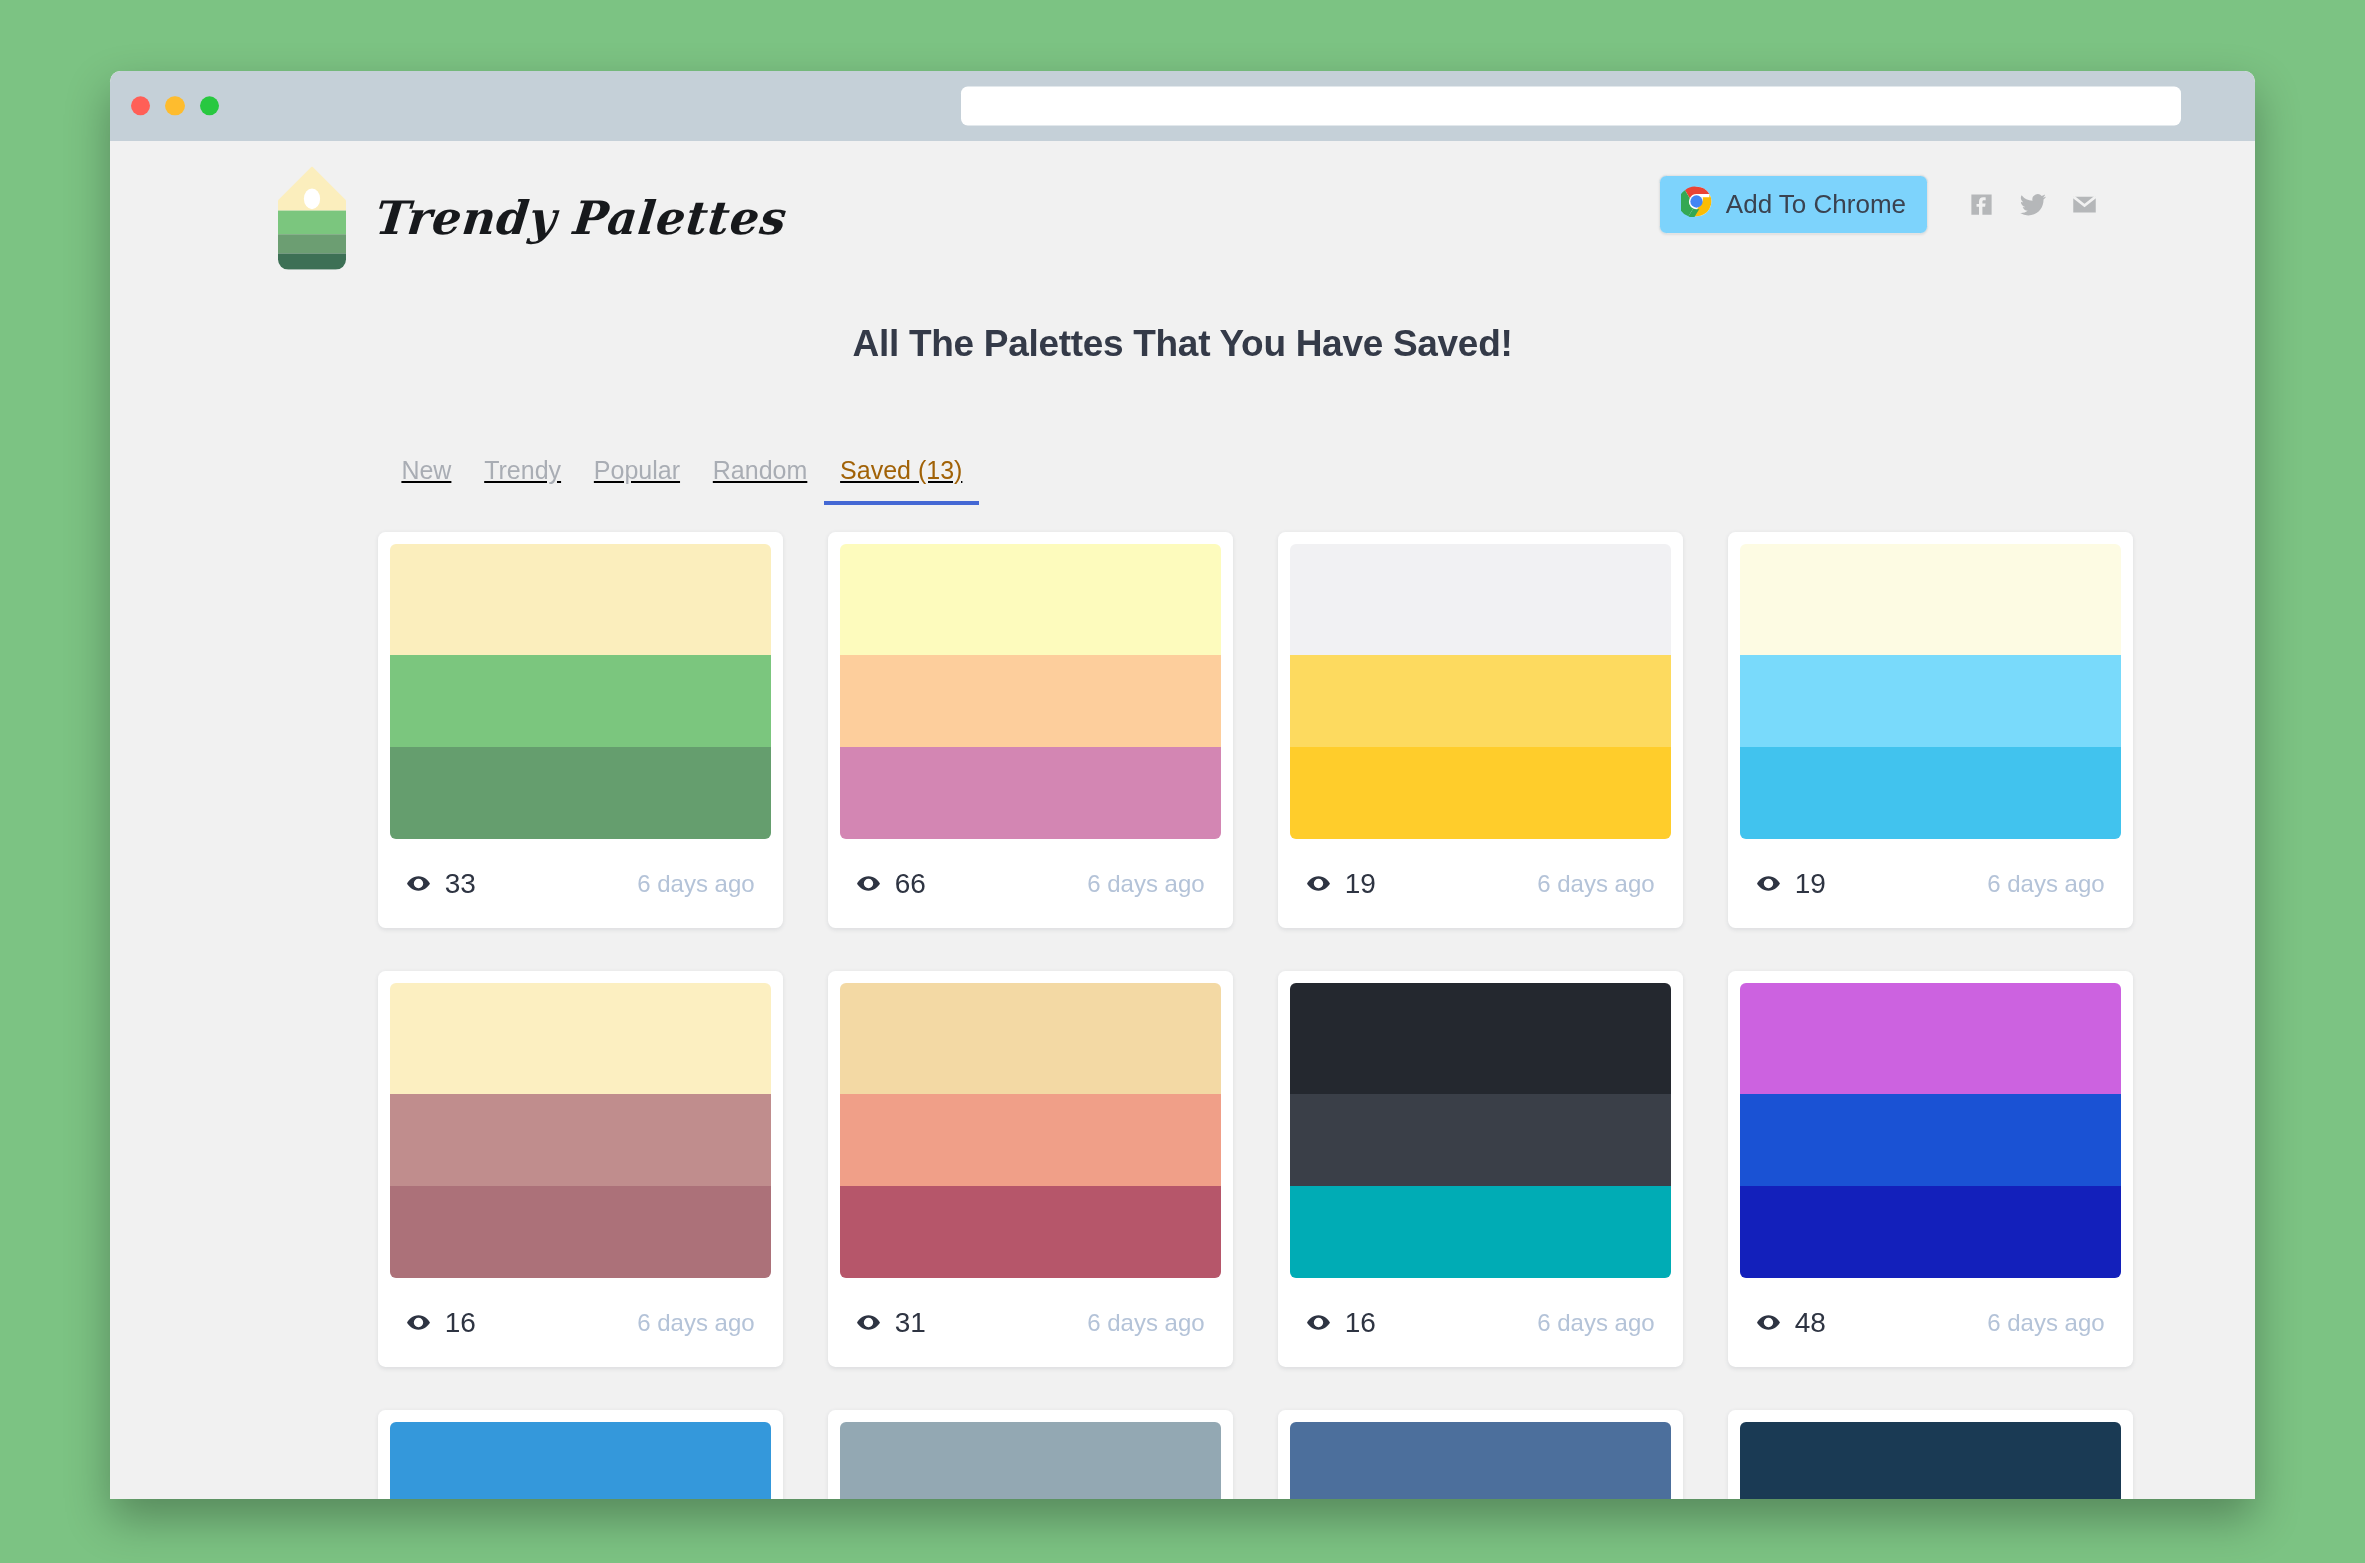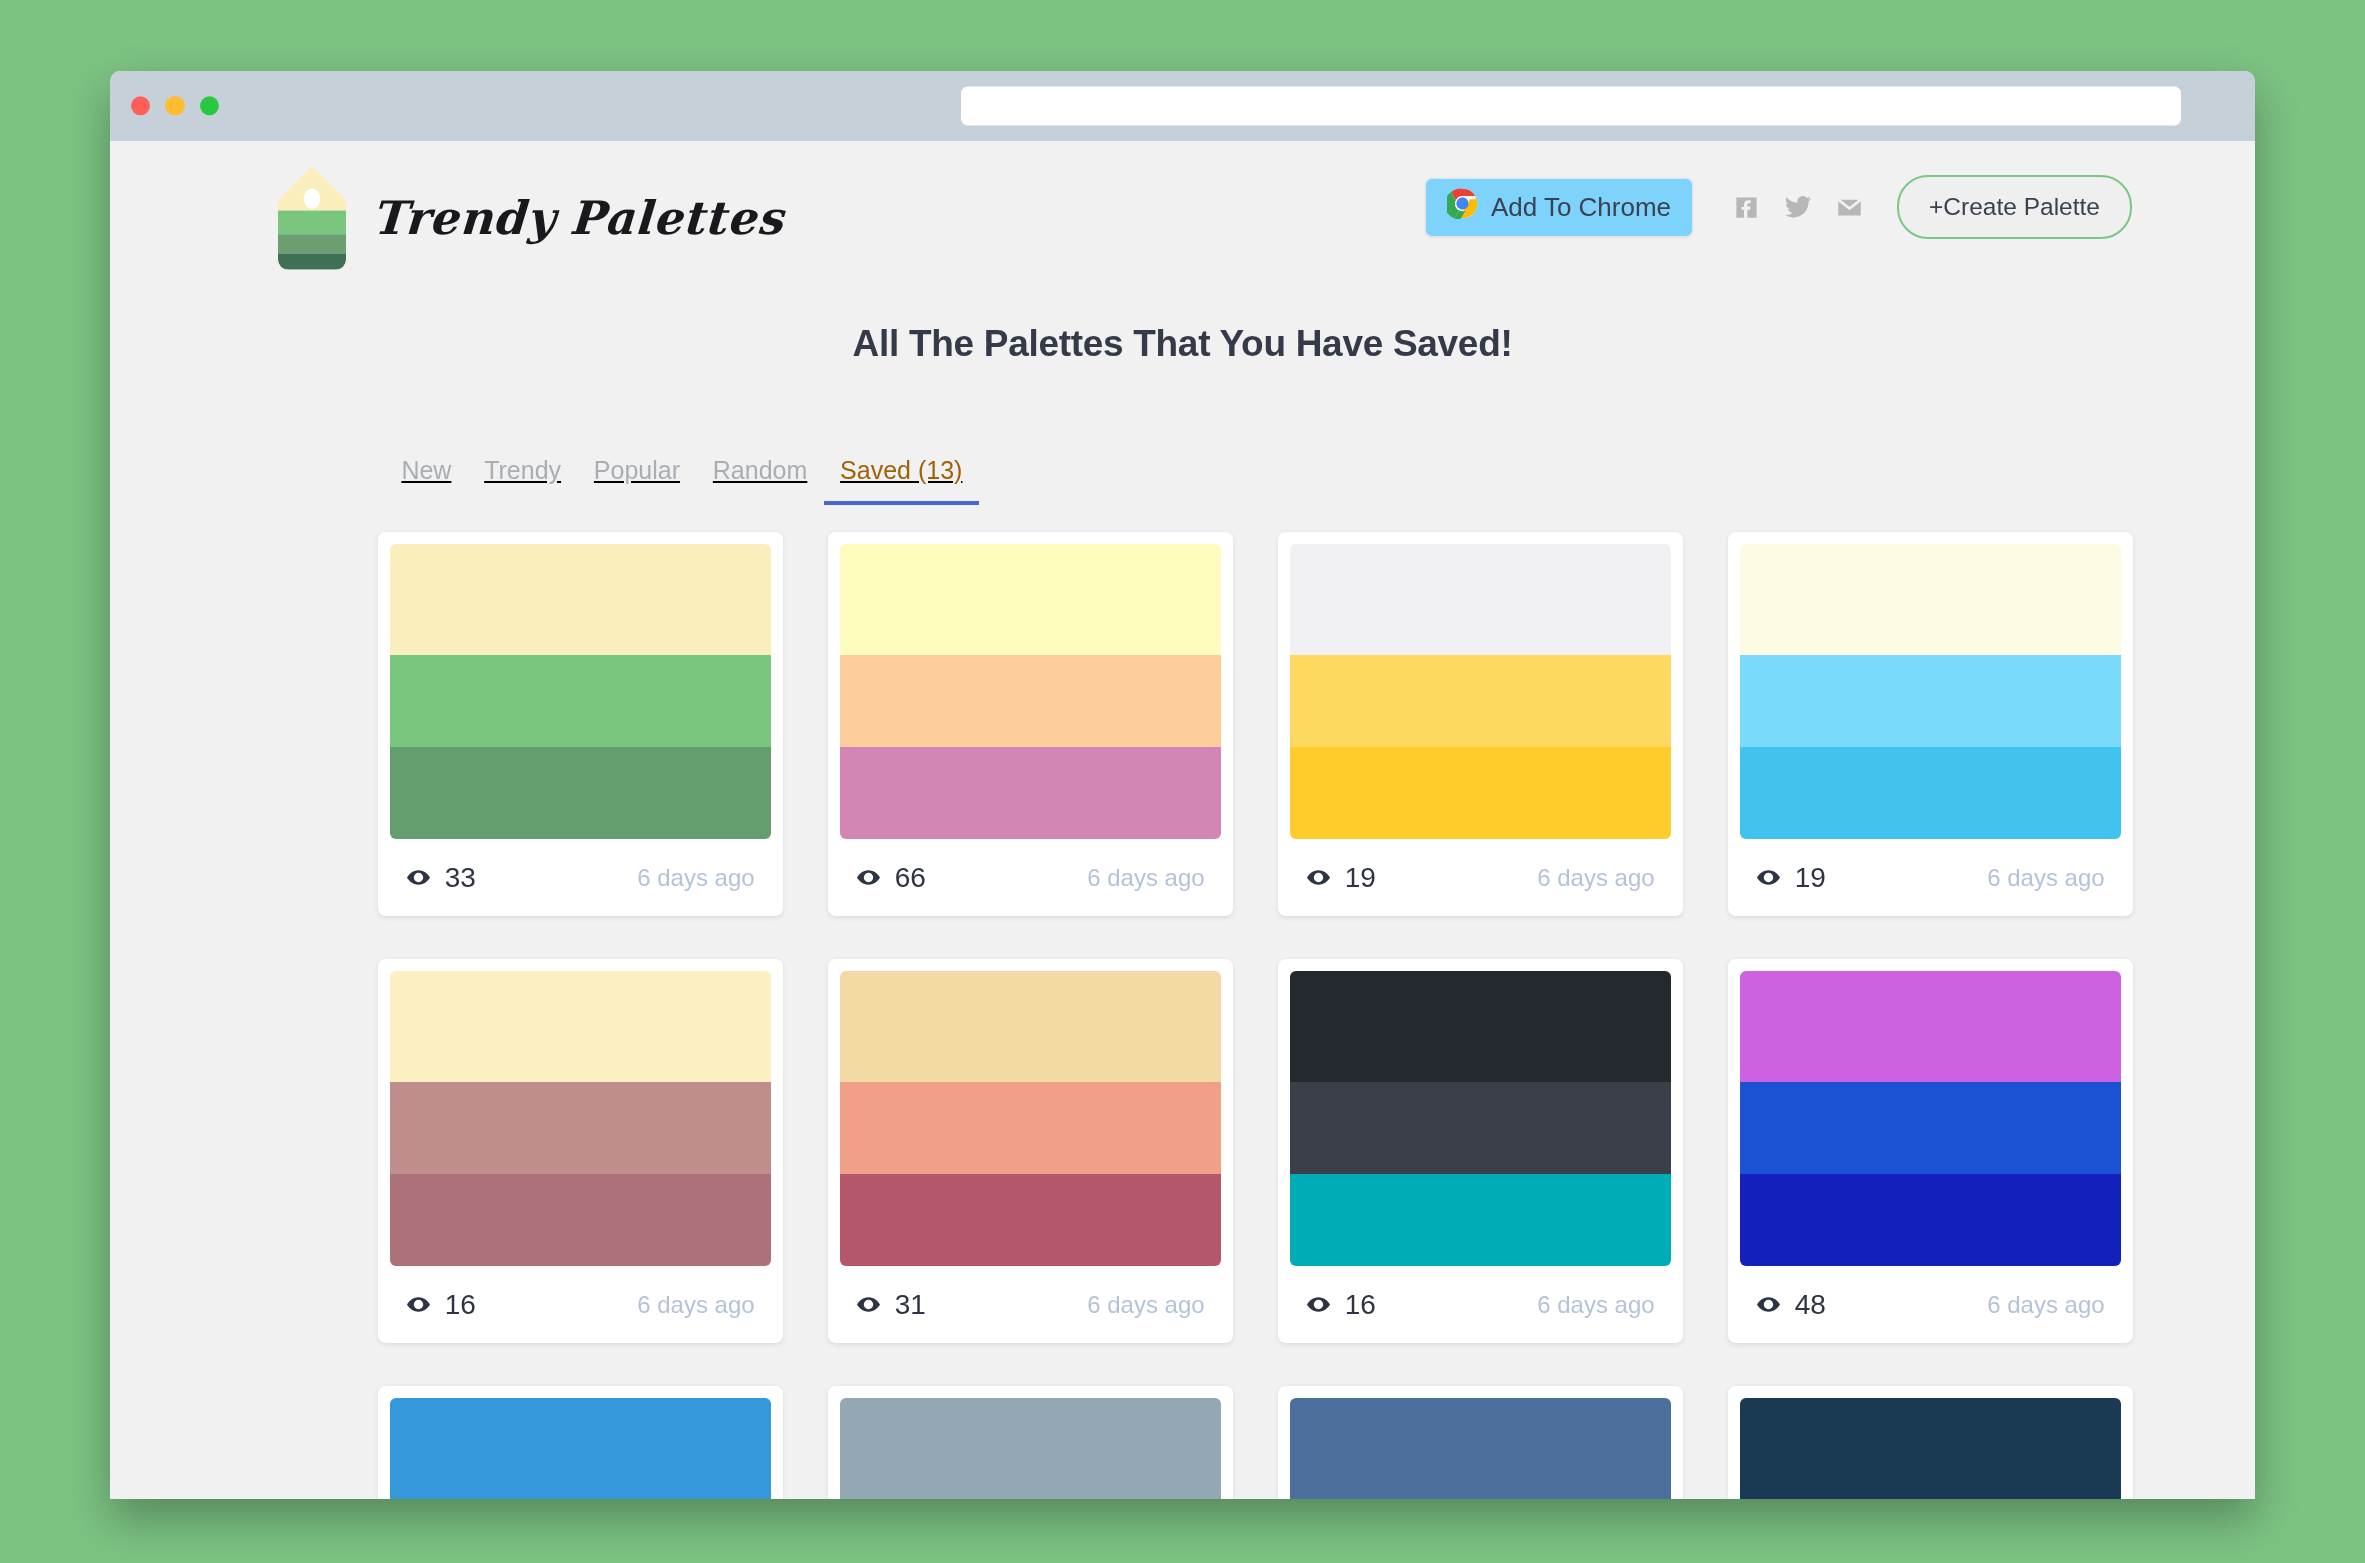--- a/index.html
+++ b/index.html
@@ -204,21 +204,21 @@
     height: 295px;
     display: flex;
     flex-direction: column;
   }
   .swatch { width: 100%; }
   .swatch.s0 { flex: 0 0 37.5%; }
   .swatch.s1 { flex: 0 0 31.25%; }
   .swatch.s2 { flex: 0 0 31.25%; }
 
   .card-footer {
-    height: 77px;
+    height: 89px;
     display: flex;
     align-items: center;
     justify-content: space-between;
     padding: 0 16.4px 0 16.4px;
     box-sizing: border-box;
   }
   .views {
     display: flex;
     align-items: center;
     gap: 13.4px;
@@ -301,23 +301,20 @@
             </svg>
           </span>
           <span>
             <svg width="27" height="27" viewBox="0 0 24 24" fill="#B5B7B9">
               <path d="M2 5h20v14H2z" fill="#B5B7B9"></path>
               <path d="M2 5l10 8 10-8" fill="none" stroke="#F1F1F1" stroke-width="2.4"></path>
             </svg>
           </span>
         </div>
 
-        <div id="create-palette-btn">
-          <span>+Create Palette</span>
-        </div>
 
       </div>
     </div>
 
     <h1 id="page-title">All The Palettes That You Have Saved!</h1>
 
     <div id="tabs">
         <div class="tab">New</div>
         <div class="tab">Trendy</div>
         <div class="tab">Popular</div>

